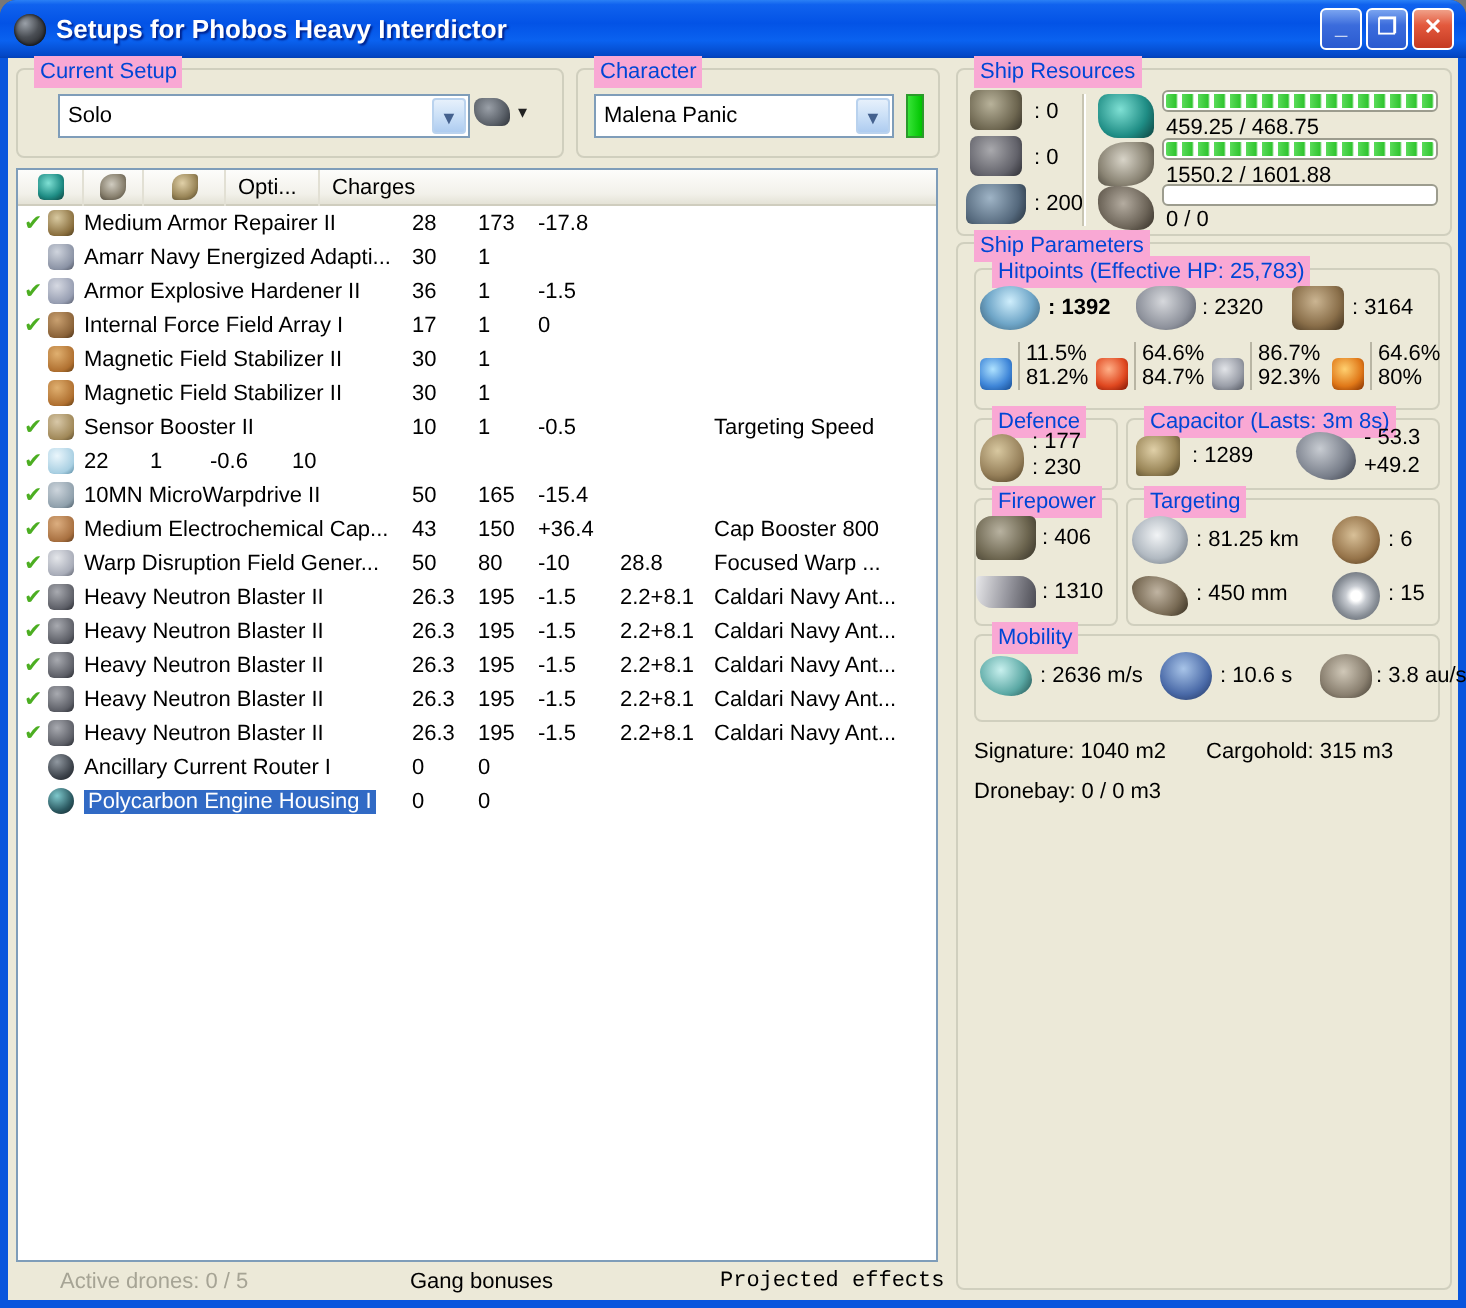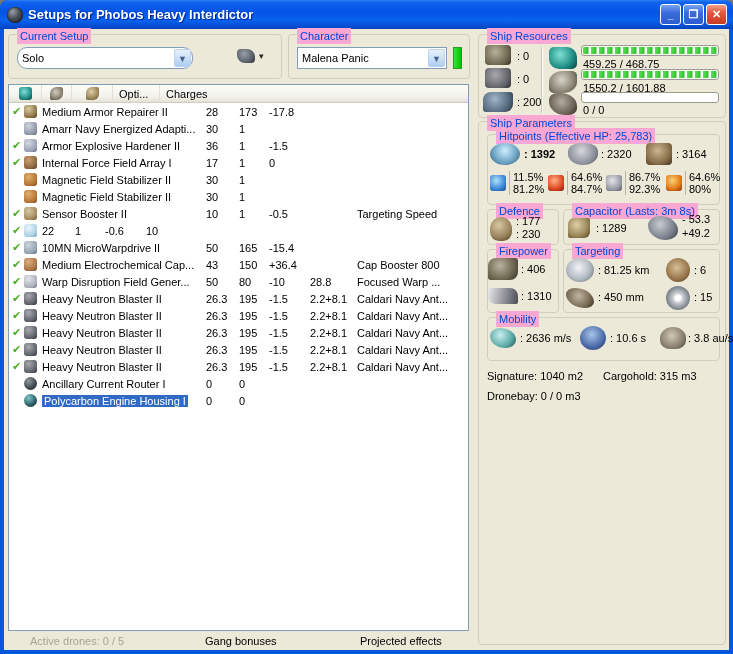--- a/index.html
+++ b/index.html
@@ -71,21 +71,21 @@
   .mi-mwd{background:radial-gradient(circle at 35% 30%,#cdd5dc,#8fa0ac 70%,#4a5a66);}
   .mi-cap-booster{background:radial-gradient(circle at 35% 30%,#dcae80,#a87040 70%,#5c3818);}
   .mi-warp-disruptor-field{background:radial-gradient(circle at 35% 30%,#e4e6ea,#a8acb8 70%,#5c606c);}
   .mi-blaster{background:radial-gradient(circle at 35% 30%,#a8aab0,#5c5e66 70%,#24262c);}
   .mi-rig-router{background:radial-gradient(circle at 35% 30%,#9098a0,#40464e 60%,#14181e);border-radius:50%;}
   .mi-rig-polycarbon{background:radial-gradient(circle at 35% 30%,#7ec8cc,#2c5a62 60%,#101e24);border-radius:50%;}
   .small-txt{position:absolute;white-space:nowrap;}
   .footer-lbl{position:absolute;white-space:nowrap;}
   .disabled{color:#A6A495;}
   .vsep{position:absolute;width:1px;background:#C8C5B2;box-shadow:1px 0 0 #fff;}
-  .resist{display:flex;align-items:center;}
+  .resist{display:flex;align-items:flex-end;}
   .resist .nums{border-left:1px solid #b8b5a4;padding-left:3px;margin-left:3px;line-height:12px;}
   .greenbar{position:absolute;background:linear-gradient(90deg,#37E437,#00C400);border:1px solid #2b9a2b;}
 </style>
 </head>
 <body>
 
 <div class="window">
 
   <div class="titlebar">
     <div class="title-icon"></div>
@@ -94,21 +94,21 @@
       <div class="tbtn">_</div>
       <div class="tbtn">❐</div>
       <div class="tbtn close">✕</div>
     </div>
   </div>
 
   <div class="client">
 
     <div class="gb" style="left:4px;top:5px;width:274px;height:45px;">
       <div class="gb-label">Current Setup</div>
-      <div class="combo" style="left:8px;top:12px;width:176px;border-radius:10px;">
+      <div class="combo" style="left:20px;top:12px;width:206px;">
         <span class="val">Solo</span>
         <span class="drop">▼</span>
       </div>
       <div style="position:absolute;left:228px;top:14px;display:flex;align-items:center;gap:4px;">
         <span class="mi" style="position:static;width:18px;height:14px;background:radial-gradient(circle at 40% 35%,#9aa0a8,#5a6068 60%,#2c3036);border-radius:4px 8px 4px 8px;"></span>
         <span style="font-size:9px;color:#222;">▾</span>
       </div>
     </div>
 
     <div class="gb" style="left:284px;top:5px;width:182px;height:45px;">
@@ -462,15 +462,15 @@
         <span class="small-txt" style="left:200px;top:14px;">: 3.8 au/s</span>
       </div>
 
       <span class="small-txt" style="left:8px;top:248px;">Signature: 1040 m2</span>
       <span class="small-txt" style="left:124px;top:248px;">Cargohold: 315 m3</span>
       <span class="small-txt" style="left:8px;top:268px;">Dronebay: 0 / 0 m3</span>
     </div>
 
     <span class="footer-lbl disabled" style="left:26px;top:606px;">Active drones: 0 / 5</span>
     <span class="footer-lbl" style="left:201px;top:606px;">Gang bonuses</span>
-    <span class="footer-lbl" style="left:356px;top:606px;">Projected effects</span>
+    <span class="footer-lbl" style="left:356px;top:606px;font-family:Liberation Mono, monospace;">Projected effects</span>
   </div>
 </div>
 
 </body></html>

